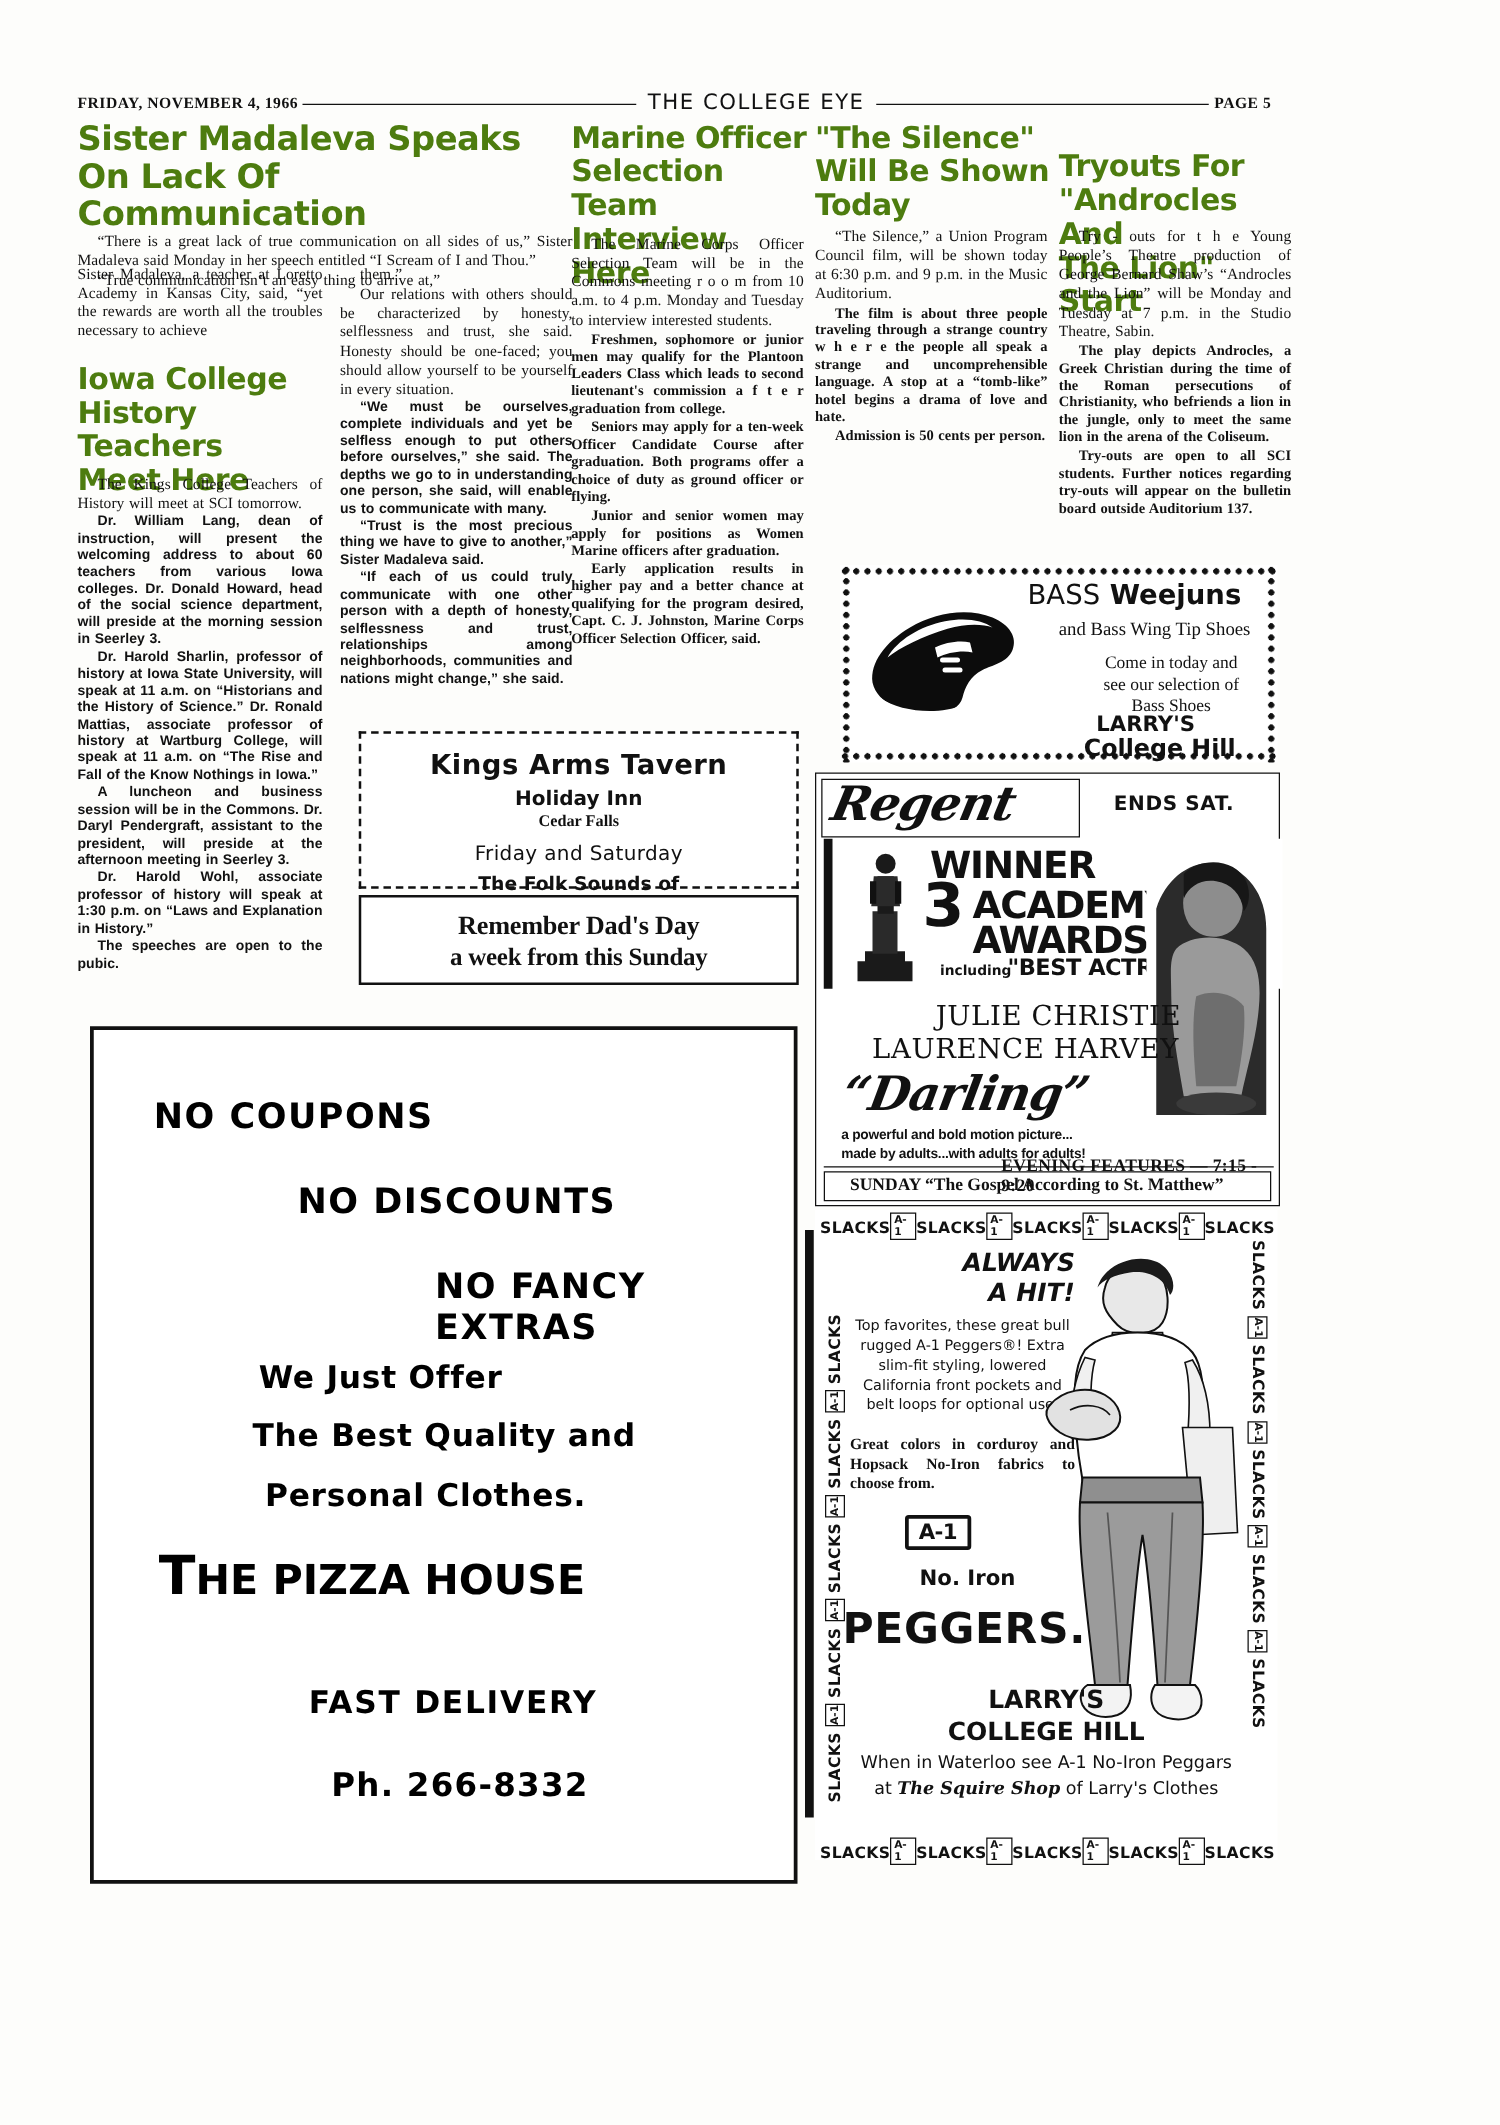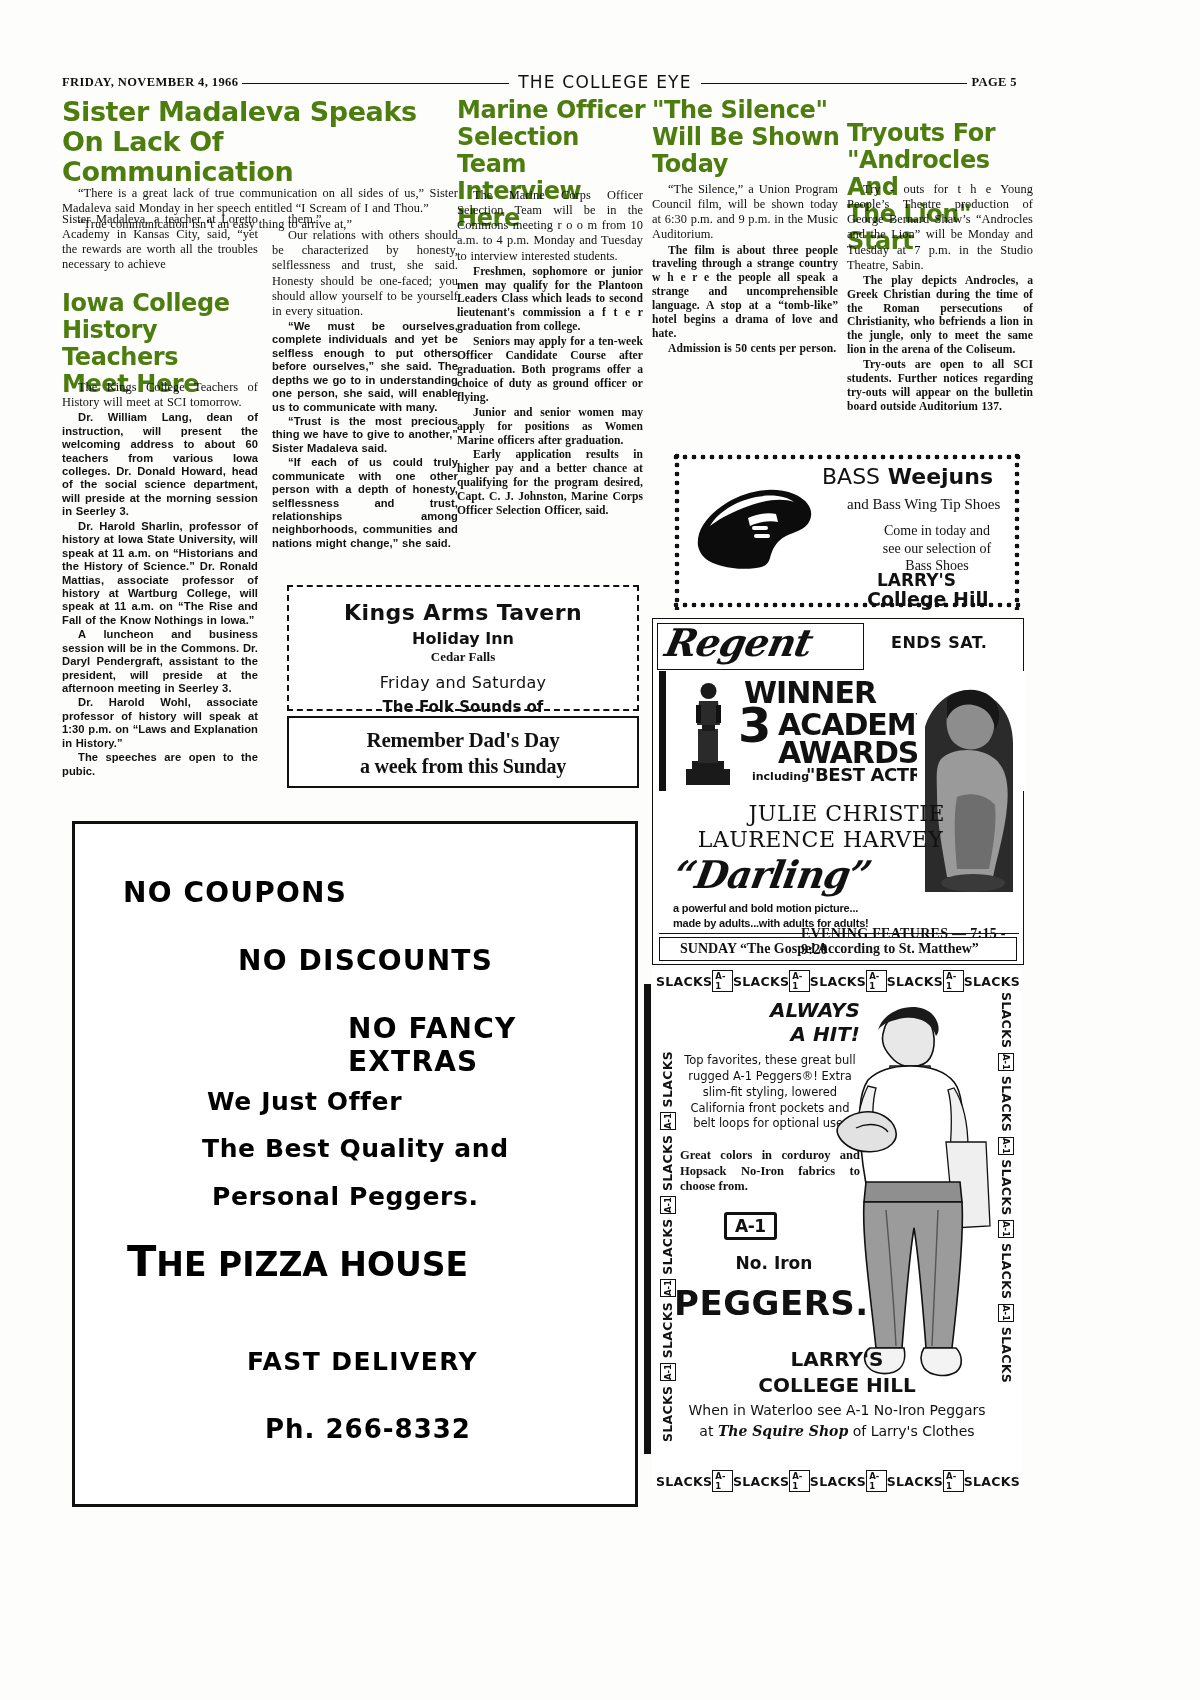--- a/index.html
+++ b/index.html
@@ -449,21 +449,21 @@
     <div class="dads-l1">Remember Dad's Day</div>
     <div class="dads-l2">a week from this Sunday</div>
   </div>
 
   <div id="pizza-ad">
     <div class="pz pz1">NO COUPONS</div>
     <div class="pz pz2">NO DISCOUNTS</div>
     <div class="pz pz3">NO FANCY EXTRAS</div>
     <div class="pz pz4">We  Just  Offer</div>
     <div class="pz pz5">The  Best  Quality  and</div>
-    <div class="pz pz6">Personal  Peggers.</div>
+    <div class="pz pz6">Personal  Clothes.</div>
     <div class="pz pz-big"><span>T</span><small>HE PIZZA HOUSE</small></div>
     <div class="pz pz7">FAST  DELIVERY</div>
     <div class="pz pz8">Ph.  266-8332</div>
   </div>
 
   <div id="bass-ad">
     <div class="cross-h" style="top:0"></div>
     <div class="cross-h" style="bottom:0"></div>
     <div class="cross-v" style="left:0"></div>
     <div class="cross-v" style="right:0"></div>

